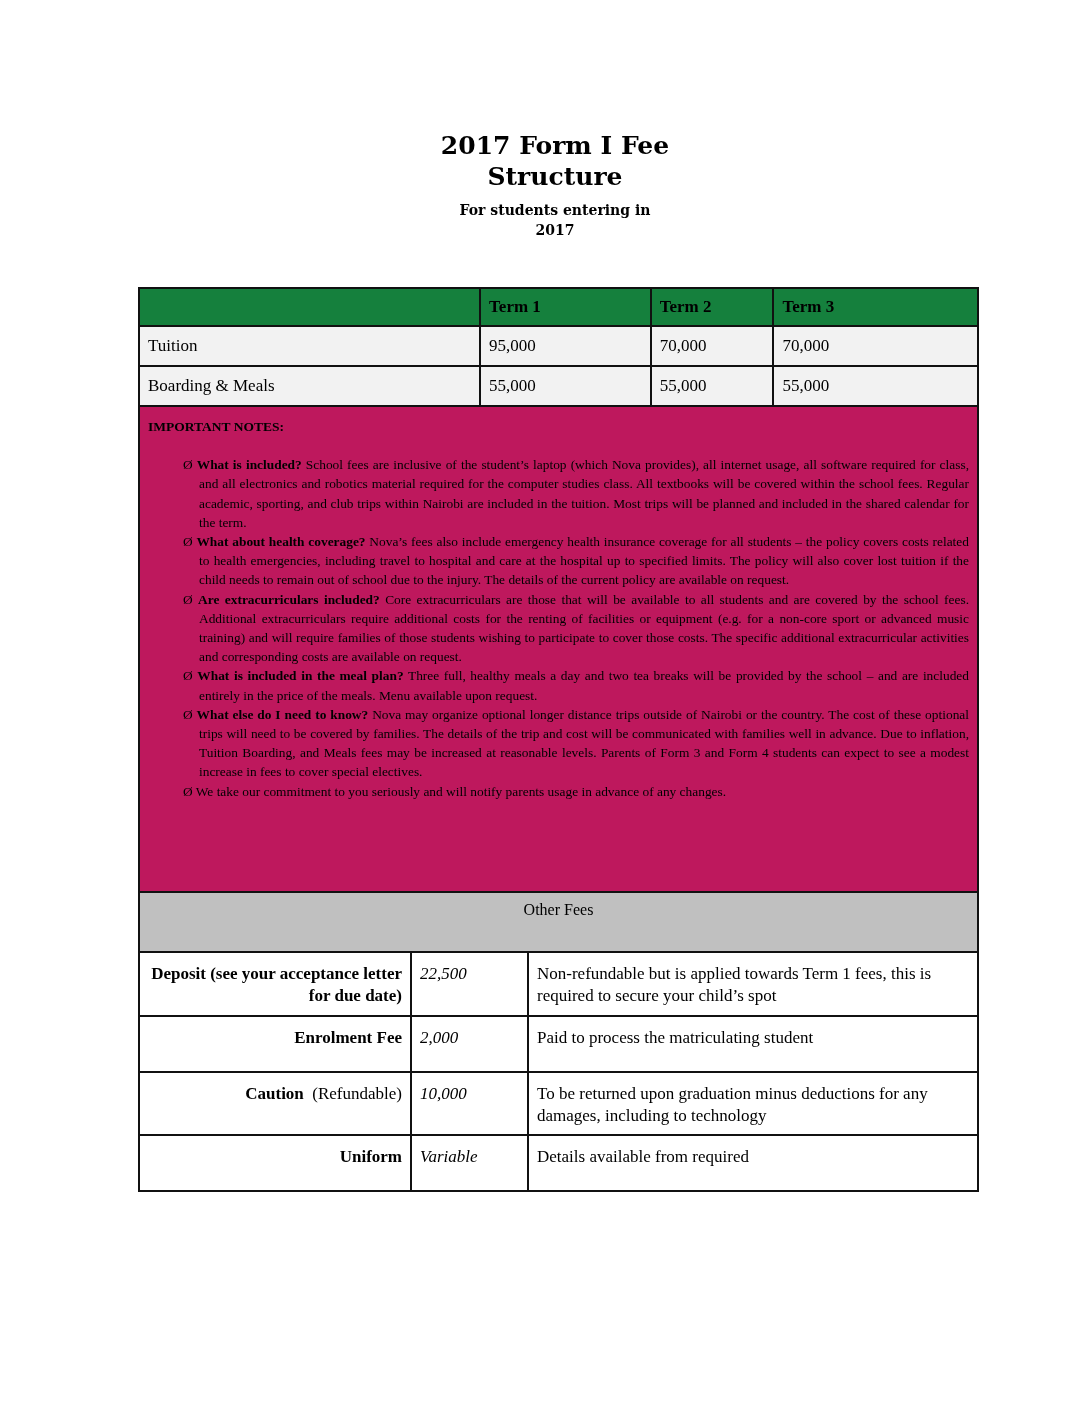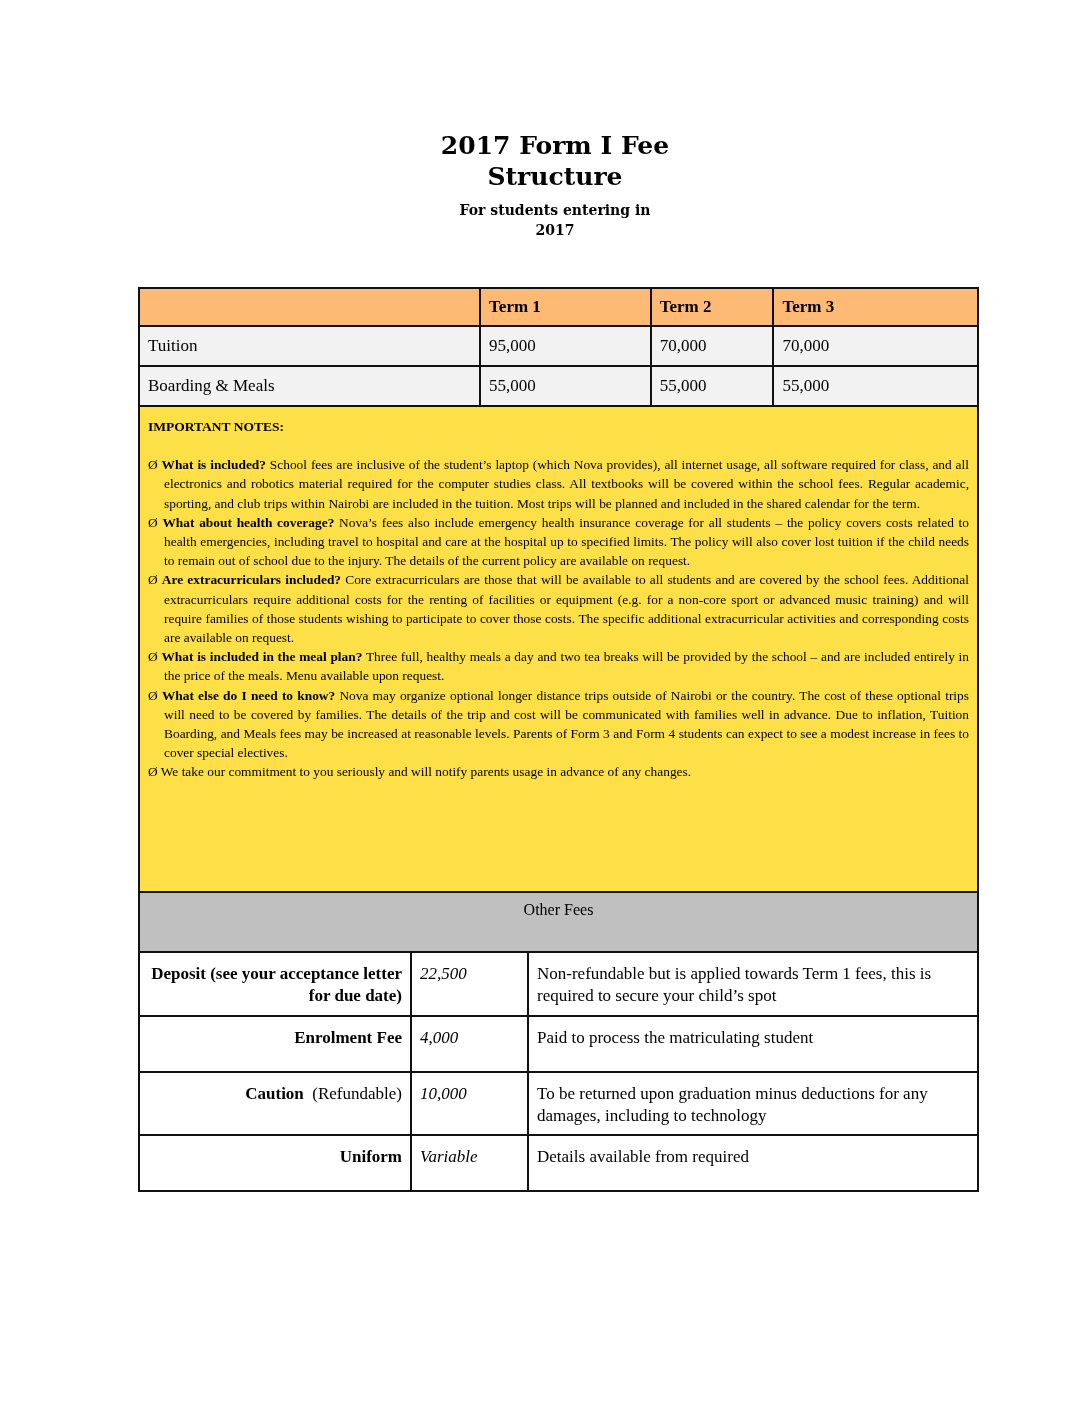--- a/index.html
+++ b/index.html
@@ -2,25 +2,25 @@
 <html><head>
 <meta charset="utf-8">
 <style>
   html, body { margin: 0; padding: 0; background: #ffffff; }
   body { width: 1088px; height: 1408px; position: relative; font-family: "DejaVu Serif", "Liberation Serif", serif; color: #000; }
   .title { position: absolute; top: 130px; left: 0; width: 1110px; text-align: center; font-weight: bold; font-size: 25px; line-height: 31px; }
   .subtitle { position: absolute; top: 200px; left: 0; width: 1110px; text-align: center; font-weight: bold; font-size: 14px; line-height: 20px; }
   table { border-collapse: collapse; position: absolute; font-family: "Liberation Serif", serif; }
   td, th { border: 2px solid #111; vertical-align: top; }
   #fees { top: 287px; left: 138px; width: 841px; }
-  #fees th { background: #fdba74; height: 38px; text-align: left; font-size: 17px; padding: 8px 8px 0 8px; box-sizing: border-box; }
+  #fees th { background: #15803d; height: 38px; text-align: left; font-size: 17px; padding: 8px 8px 0 8px; box-sizing: border-box; }
   #fees td.cell { background: #f2f2f2; height: 40px; font-size: 17px; padding: 9px 8px 0 8px; box-sizing: border-box; }
-  #fees td.notes { background: #fde047; height: 482px; padding: 10px 8px 0 8px; font-size: 13.4px; line-height: 19.2px; }
+  #fees td.notes { background: #be185d; height: 482px; padding: 10px 8px 0 8px; font-size: 13.4px; line-height: 19.2px; }
   .notes-head { font-weight: bold; font-size: 13.5px; margin-bottom: 19px; }
-  .note { text-align: justify; padding-left: 16px; text-indent: -16px; }
+  .note { text-align: justify; padding-left: 16px; text-indent: -16px; margin-left: 35px; }
   .note b { font-weight: bold; }
   #other { top: 891px; left: 138px; width: 841px; }
   #other th { background: #c0c0c0; height: 42px; font-size: 16px; font-weight: normal; text-align: center; padding: 8px; }
   #other td { font-size: 17px; line-height: 22px; padding: 10px 8px 0 8px; box-sizing: border-box; }
   #other td.lbl { font-weight: bold; width: 272px; text-align: right; }
   #other td.amt { width: 117px; font-style: italic; }
 </style>
 </head>
 <body>
 
@@ -78,21 +78,21 @@
       <tr>
     <th colspan="3">Other Fees</th>
   </tr>
   <tr style="height:64px">
     <td class="lbl">Deposit (see your acceptance letter for due date)</td>
     <td class="amt">22,500</td>
     <td>Non-refundable but is applied towards Term 1 fees, this is required to secure your child’s spot</td>
   </tr>
   <tr style="height:56px">
     <td class="lbl">Enrolment Fee</td>
-    <td class="amt">4,000</td>
+    <td class="amt">2,000</td>
     <td>Paid to process the matriculating student</td>
   </tr>
   <tr style="height:63px">
     <td class="lbl"><span>Caution</span><span style="font-weight:normal; white-space:pre">  (Refundable)</span></td>
     <td class="amt">10,000</td>
     <td>To be returned upon graduation minus deductions for any damages, including to technology</td>
   </tr>
   <tr style="height:56px">
     <td class="lbl">Uniform</td>
     <td class="amt">Variable</td>

